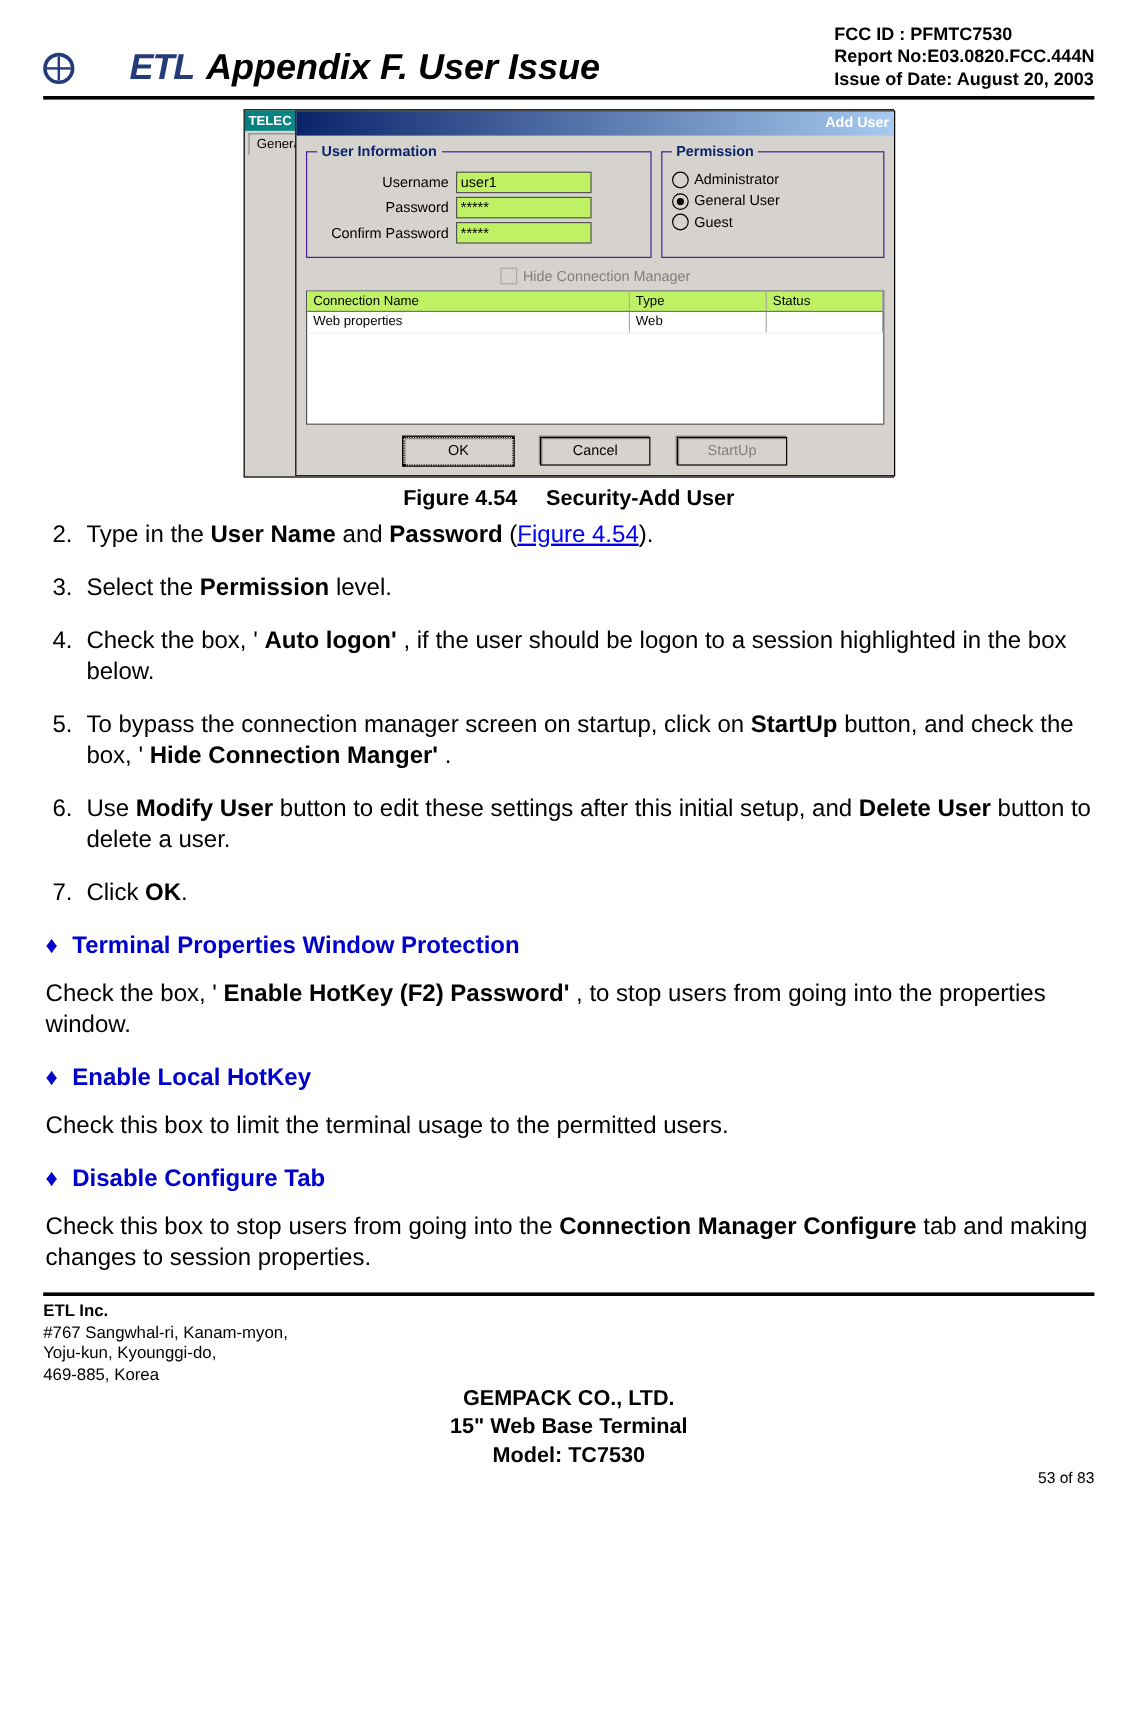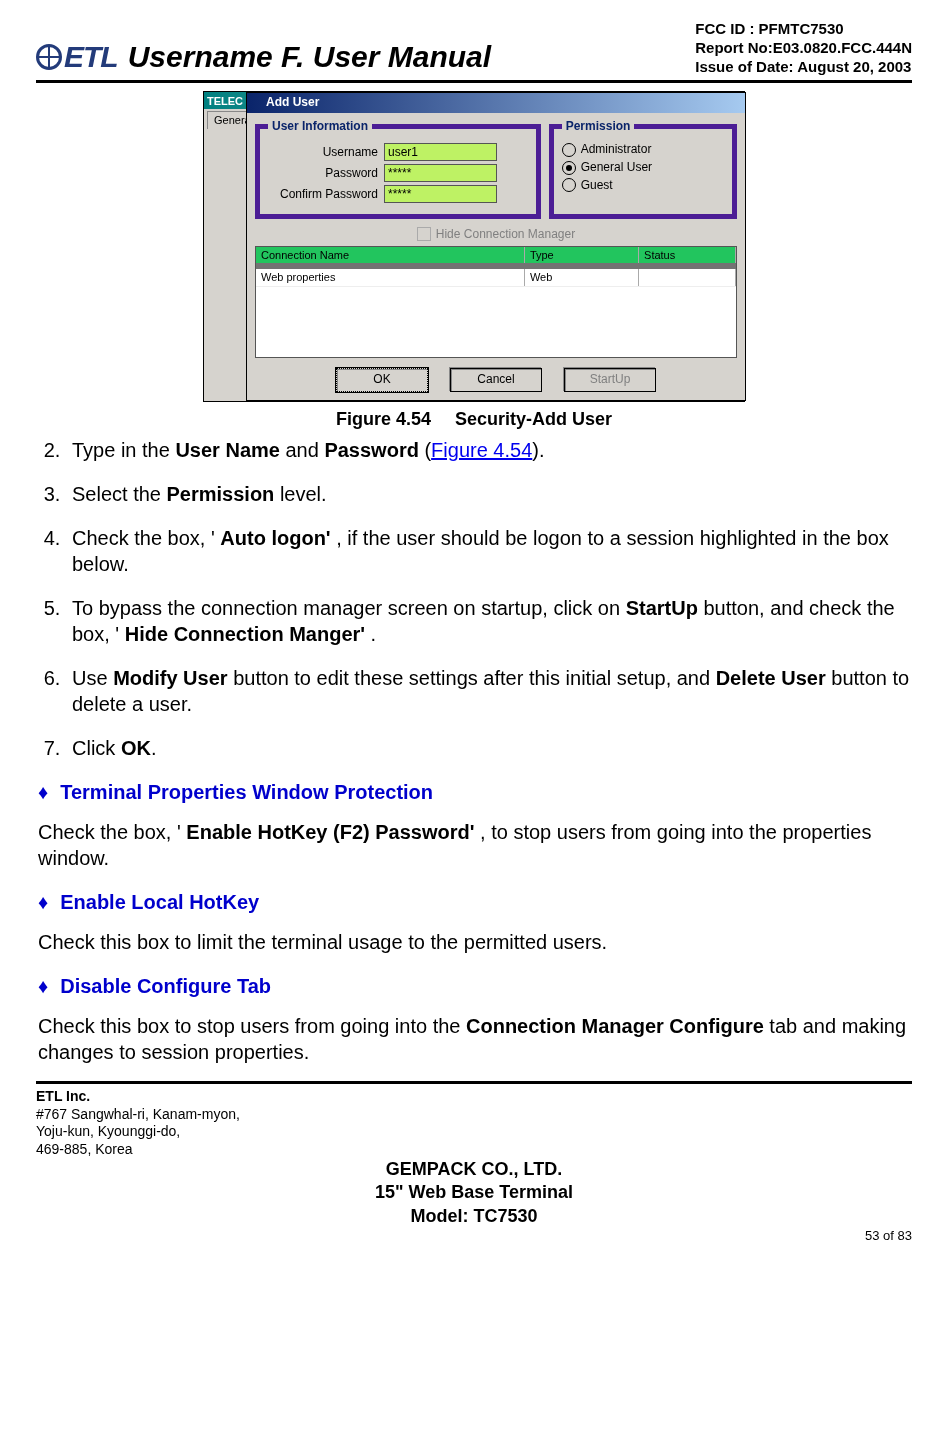--- a/index.html
+++ b/index.html
@@ -26,20 +26,21 @@
     margin-right: 10px;
   }
   .logo-top {
     font-weight: 900;
     font-size: 30px;
     font-style: italic;
     color: #233b7a;
     letter-spacing: -1px;
     display: flex;
     align-items: center;
+    gap: 44px;
   }
   .logo-globe {
     width: 26px; height: 26px;
     border: 3px solid #233b7a;
     border-radius: 50%;
     margin-right: 2px;
     position: relative;
     box-sizing: border-box;
   }
   .logo-globe::before, .logo-globe::after {
@@ -104,26 +105,27 @@
     border: 1px solid #000;
     background: #d6d3ce;
     z-index: 2;
     margin-left: 42px;
     margin-top: 0;
   }
   .dlg-title {
     background: linear-gradient(to right, #0a246a, #a6caf0);
     color: #fff;
     font-weight: bold;
-    padding: 2px 19px;
+    padding: 2px 4px;
     font-size: 12px;
+    text-align: right;
   }
   .dlg-body { padding: 6px 8px 8px 8px; }
   fieldset {
-    border: 5px solid #4c1d95;
+    border: 1px solid #4c1d95;
     margin: 0;
     padding: 6px 8px 8px 8px;
   }
   legend { color: #0a246a; font-weight: bold; padding: 0 4px; font-size: 12px;}
   .row2 { display: flex; gap: 8px; }
   .fs-userinfo { flex: 1.6; }
   .fs-perm { flex: 1; }
   .form-row { display: flex; align-items: center; margin: 3px 0; }
   .form-row label { width: 110px; text-align: right; margin-right: 6px; font-size: 12px;}
   .txt {
@@ -135,21 +137,21 @@
     width: 105px;
   }
   .radio-row { display: flex; align-items: center; margin: 2px 0; font-size: 12px;}
   .radio { width: 12px; height: 12px; border: 1px solid #000; border-radius: 50%; margin-right: 5px; display: inline-flex; align-items:center; justify-content:center;}
   .radio.sel::after { content: ""; width: 6px; height: 6px; background: #000; border-radius: 50%;}
   .chk-row { display: flex; align-items: flex-start; font-size: 12px; margin: 3px 0;}
   .chk { width: 12px; height: 12px; border: 1px solid #555; background:#fff; margin-right: 5px;}
   .chk.disabled { background:#d6d3ce; border-color:#aaa; }
   .disabled-text { color: #808080; }
   .conn-table { background:#fff; border: 1px solid #555; height: 110px; margin-top: 2px;}
-  .ct-head { display:flex; background:#22c55e; border-bottom: 6px solid #737373; font-size: 11px;}
+  .ct-head { display:flex; background:#bef264; border-bottom: 1px solid #737373; font-size: 11px;}
   .ct-head div, .ct-row div { padding: 1px 5px; border-right: 1px solid #aaa;}
   .ct-c1 { flex: 3;} .ct-c2 { flex: 1.2;} .ct-c3 { flex: 1;}
   .ct-row { display:flex; font-size: 11px; border-bottom: 1px solid #eee;}
   .btn-row { display:flex; justify-content:center; gap: 22px; margin-top: 10px;}
   .btn {
     width: 90px;
     text-align:center;
     padding: 3px 0;
     border: 1px solid #000;
     background: #d6d3ce;
@@ -191,21 +193,21 @@
 </head>
 <body>
 
 <div class="header">
   <div class="logo">
     <div class="logo-top">
       <span class="logo-globe"></span>
       <span>ETL</span>
     </div>
   </div>
-  <div class="title">Username F. User Manual</div>
+  <div class="title">Appendix F. User Issue</div>
   <div class="hdr-meta">
     <div>FCC ID : PFMTC7530</div>
     <div>Report No:E03.0820.FCC.444N</div>
     <div>Issue of Date:  August 20, 2003</div>
   </div>
 </div>
 
 <div class="win-wrap">
   <div class="win-outer">
     <div class="win-bg-title">

